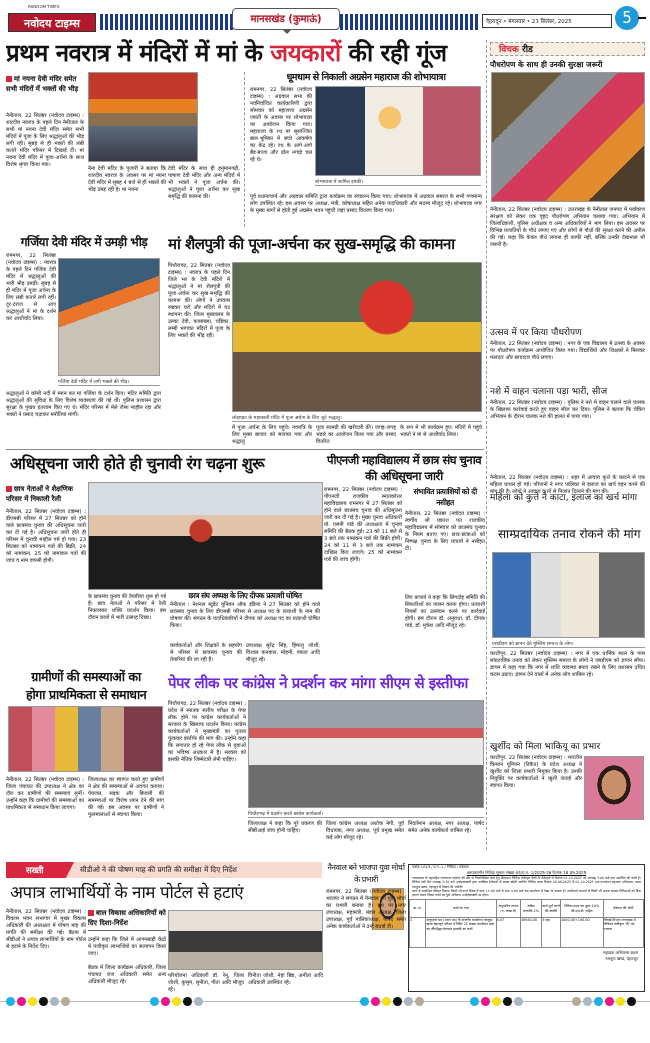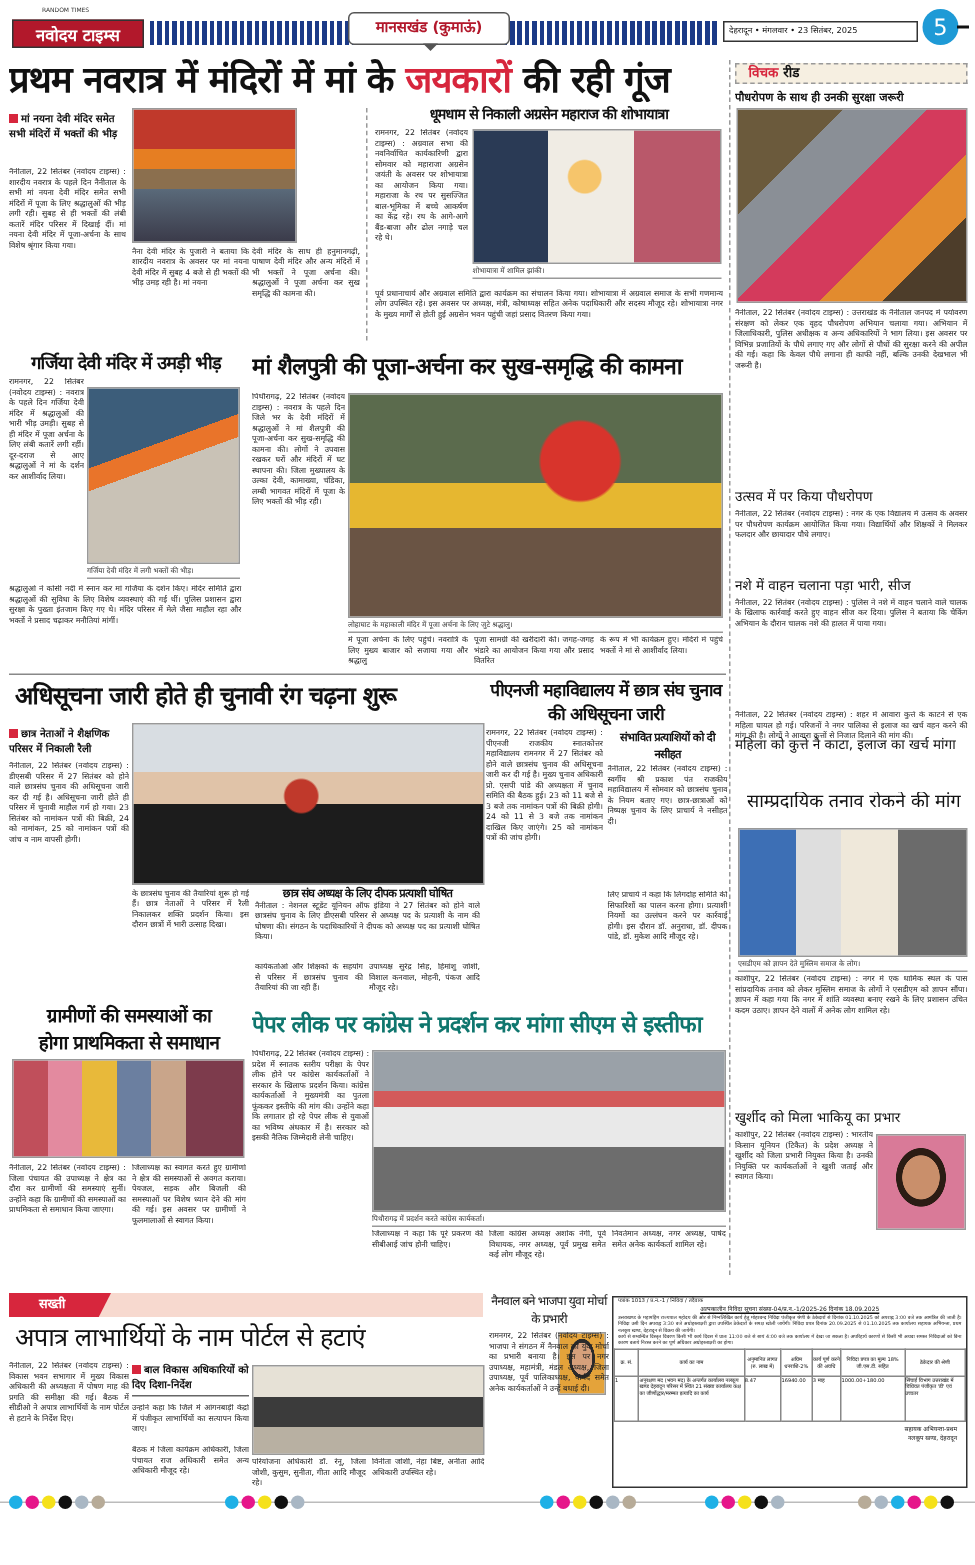--- a/index.html
+++ b/index.html
@@ -112,30 +112,31 @@
 <div class="abs hl" style="left:405px;top:486px;width:80px;font-size:7.5px;line-height:11px;text-align:center;white-space:normal;">संभावित प्रत्याशियों को दी नसीहत</div>
 <div class="abs txt" style="left:405px;top:510px;width:80px;height:56px;">नैनीताल, 22 सितंबर (नवोदय टाइम्स) : स्वर्गीय श्री प्रकाश पंत राजकीय महाविद्यालय में सोमवार को छात्रसंघ चुनाव के नियम बताए गए। छात्र-छात्राओं को निष्पक्ष चुनाव के लिए प्राचार्य ने नसीहत दी।</div>
 <div class="abs txt" style="left:405px;top:594px;width:80px;height:50px;">लिए प्राचार्य ने कहा कि लिंगदोह समिति की सिफारिशों का पालन करना होगा। प्रत्याशी नियमों का उल्लंघन करने पर कार्रवाई होगी। इस दौरान डॉ. अनुराधा, डॉ. दीपक पांडे, डॉ. मुकेश आदि मौजूद रहे।</div>
 
 <div class="abs hl" style="left:6px;top:668px;width:160px;font-size:12.5px;line-height:18px;text-align:center;">ग्रामीणों की समस्याओं का</div>
 <div class="abs hl" style="left:6px;top:686px;width:160px;font-size:12.5px;line-height:18px;text-align:center;">होगा प्राथमिकता से समाधान</div>
 <div class="abs photo" style="left:8px;top:706px;width:155px;height:66px;background:linear-gradient(90deg,#c04f5b 0 15%,#e38a9f 15% 30%,#e8b93a 30% 45%,#6b7fa0 45% 60%,#c9a58a 60% 75%,#7d3b4c 75% 100%);"></div>
 <div class="abs txt" style="left:6px;top:776px;width:78px;height:68px;">नैनीताल, 22 सितंबर (नवोदय टाइम्स) : जिला पंचायत की उपाध्यक्ष ने क्षेत्र का दौरा कर ग्रामीणों की समस्याएं सुनीं। उन्होंने कहा कि ग्रामीणों की समस्याओं का प्राथमिकता से समाधान किया जाएगा।</div>
 <div class="abs txt" style="left:88px;top:776px;width:76px;height:68px;">जिलाध्यक्ष का स्वागत करते हुए ग्रामीणों ने क्षेत्र की समस्याओं से अवगत कराया। पेयजल, सड़क और बिजली की समस्याओं पर विशेष ध्यान देने की मांग की गई। इस अवसर पर ग्रामीणों ने फूलमालाओं से स्वागत किया।</div>
 
-<div class="abs hl" style="left:168px;top:672px;width:318px;font-size:15px;line-height:22px;color:#0f766e;">पेपर लीक पर कांग्रेस ने प्रदर्शन कर मांगा सीएम से इस्तीफा</div>
+<div class="abs hl" style="left:168px;top:672px;width:318px;font-size:15px;line-height:22px;color:#6d28d9;">पेपर लीक पर कांग्रेस ने प्रदर्शन कर मांगा सीएम से इस्तीफा</div>
 <div class="abs txt" style="left:168px;top:700px;width:78px;height:146px;">पिथौरागढ़, 22 सितंबर (नवोदय टाइम्स) : प्रदेश में स्नातक स्तरीय परीक्षा के पेपर लीक होने पर कांग्रेस कार्यकर्ताओं ने सरकार के खिलाफ प्रदर्शन किया। कांग्रेस कार्यकर्ताओं ने मुख्यमंत्री का पुतला फूंककर इस्तीफे की मांग की। उन्होंने कहा कि लगातार हो रहे पेपर लीक से युवाओं का भविष्य अंधकार में है। सरकार को इसकी नैतिक जिम्मेदारी लेनी चाहिए।</div>
 <div class="abs photo" style="left:248px;top:700px;width:236px;height:108px;background:linear-gradient(180deg,#9aa1a8 0 25%,#d35a5a 25% 35%,#e9e9e9 35% 60%,#6d6d6d 60% 100%);"></div>
 <div class="abs cap" style="left:248px;top:810px;width:236px;">पिथौरागढ़ में प्रदर्शन करते कांग्रेस कार्यकर्ता।</div>
 <div class="abs txt" style="left:248px;top:820px;width:74px;height:26px;">जिलाध्यक्ष ने कहा कि पूरे प्रकरण की सीबीआई जांच होनी चाहिए।</div>
 <div class="abs txt" style="left:326px;top:820px;width:78px;height:26px;">जिला कांग्रेस अध्यक्ष अशोक नेगी, पूर्व विधायक, नगर अध्यक्ष, पूर्व प्रमुख समेत कई लोग मौजूद रहे।</div>
 <div class="abs txt" style="left:408px;top:820px;width:76px;height:26px;">निवर्तमान अध्यक्ष, नगर अध्यक्ष, पार्षद समेत अनेक कार्यकर्ता शामिल रहे।</div>
 
 <div class="abs" style="left:6px;top:862px;width:316px;height:16px;background:#f7d9cf;">
   <div class="abs" style="left:0;top:0;width:68px;height:16px;background:#d7263d;color:#fff;font-size:8.5px;font-weight:bold;line-height:16px;padding-left:20px;clip-path:polygon(0 0,100% 0,88% 100%,0 100%);">सख्ती</div>
+  <div class="abs" style="left:74px;top:0;width:240px;font-size:7.2px;line-height:16px;white-space:nowrap;overflow:hidden;">सीडीओ ने की पोषण माह की प्रगति की समीक्षा में दिए निर्देश</div>
 </div>
 <div class="abs hl" style="left:10px;top:880px;width:312px;font-size:17px;line-height:24px;font-weight:normal;">अपात्र लाभार्थियों के नाम पोर्टल से हटाएं</div>
 <div class="abs txt" style="left:6px;top:908px;width:80px;height:76px;">नैनीताल, 22 सितंबर (नवोदय टाइम्स) : विकास भवन सभागार में मुख्य विकास अधिकारी की अध्यक्षता में पोषण माह की प्रगति की समीक्षा की गई। बैठक में सीडीओ ने अपात्र लाभार्थियों के नाम पोर्टल से हटाने के निर्देश दिए।</div>
 <div class="abs kicker" style="left:88px;top:908px;width:78px;border-bottom:1px solid #666;padding-bottom:2px;">
   <span class="redsq"></span><span>बाल विकास अधिकारियों को दिए दिशा-निर्देश</span>
 </div>
 <div class="abs txt" style="left:88px;top:936px;width:78px;height:26px;">उन्होंने कहा कि जिले में आंगनबाड़ी केंद्रों में पंजीकृत लाभार्थियों का सत्यापन किया जाए।</div>
 <div class="abs txt" style="left:88px;top:964px;width:78px;height:20px;">बैठक में जिला कार्यक्रम अधिकारी, जिला पंचायत राज अधिकारी समेत अन्य अधिकारी मौजूद रहे।</div>
 <div class="abs photo" style="left:168px;top:910px;width:155px;height:60px;background:linear-gradient(180deg,#e6e1d6 0 35%,#3b3b3b 35% 70%,#b8b0a2 70% 100%);"></div>
 <div class="abs txt" style="left:168px;top:972px;width:76px;height:20px;">परियोजना अधिकारी डॉ. रेनू, जिला जोशी, कुसुम, सुनीता, गीता आदि मौजूद रहे।</div>

